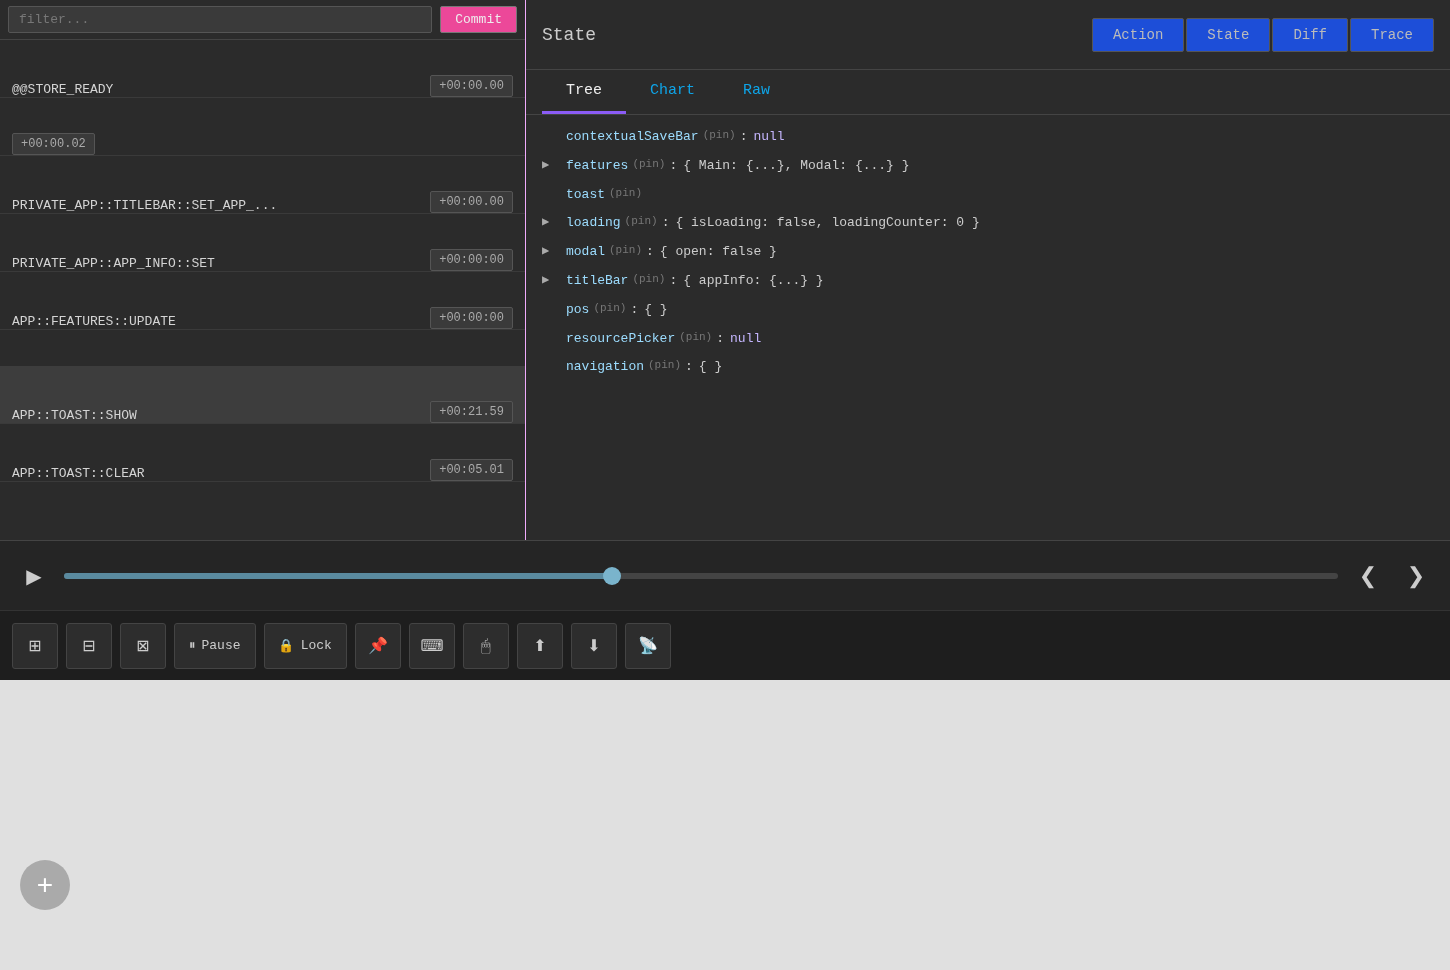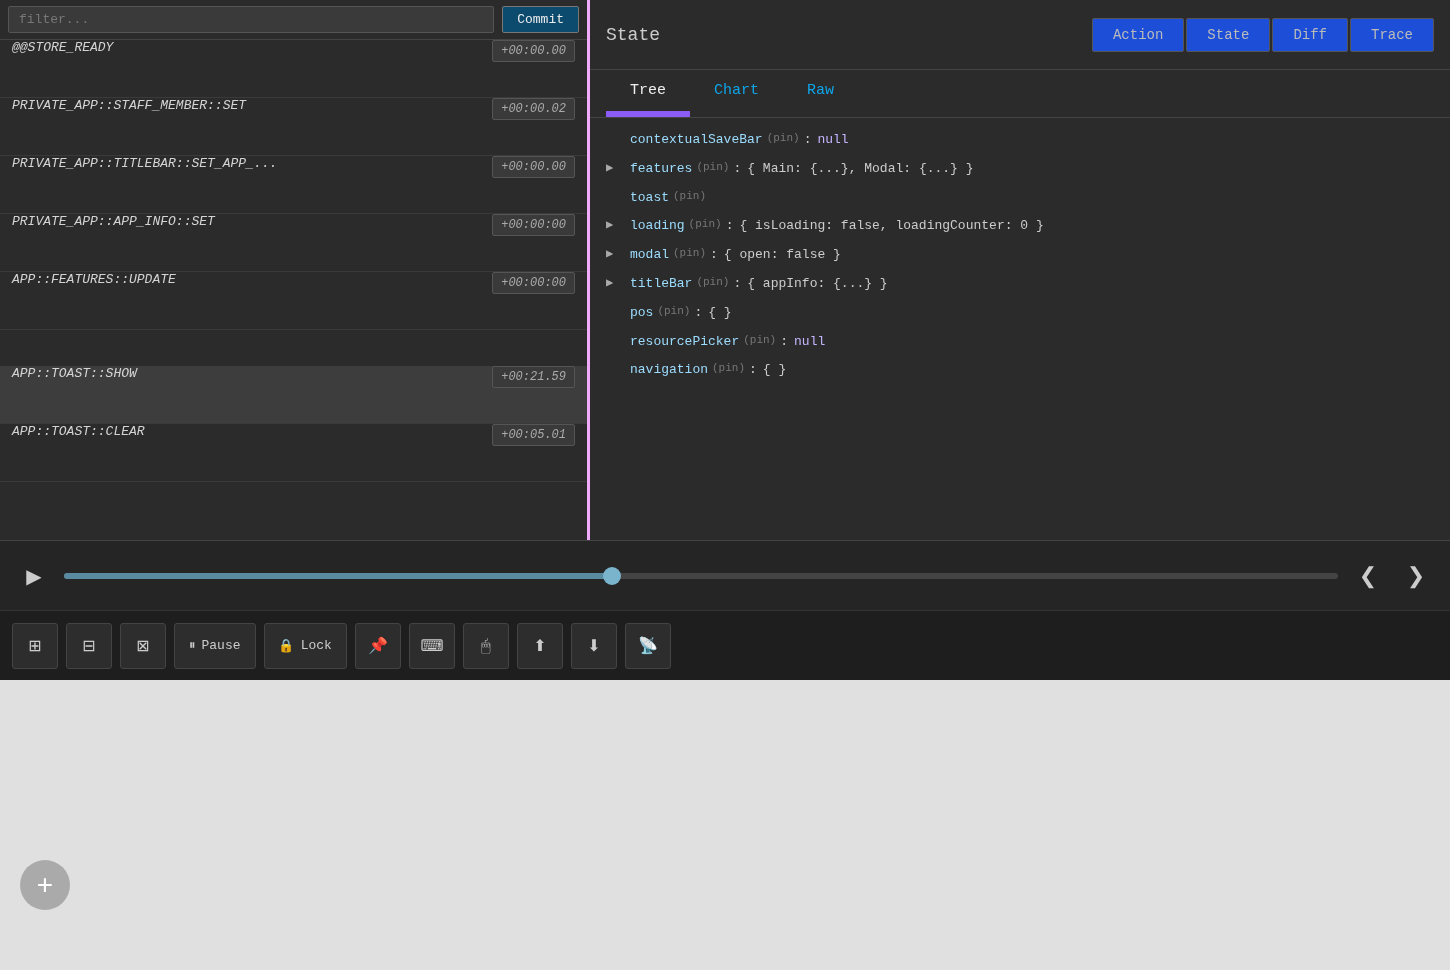--- a/index.html
+++ b/index.html
@@ -26,25 +26,25 @@
 
     
     .top-area {
       display: flex;
       flex: 1;
       overflow: hidden;
     }
 
     
     .left-panel {
-      width: 590px;
+      width: 526px;
       background: #2b2b2b;
       display: flex;
       flex-direction: column;
-      border-right: 3px solid #f0abfc;
+      border-right: 1px solid #f0abfc;
       flex-shrink: 0;
     }
 
     .filter-bar {
       display: flex;
       align-items: center;
       padding: 6px 8px;
       background: #2b2b2b;
       border-bottom: 1px solid #444;
       gap: 8px;
@@ -58,46 +58,45 @@
       padding: 5px 10px;
       font-family: inherit;
       font-size: 13px;
       outline: none;
       border-radius: 2px;
     }
 
     .filter-input::placeholder { color: #777; }
 
     .commit-btn {
-      background: #0c4a6e;
+      background: #ec4899;
       color: #eee;
       border: 1px solid #777;
       padding: 5px 14px;
       font-family: inherit;
       font-size: 13px;
       cursor: pointer;
       border-radius: 2px;
       white-space: nowrap;
     }
 
     .action-list {
       flex: 1;
       overflow-y: auto;
     }
 
     .action-item {
       display: flex;
-      align-items: flex-start;
+      align-items: flex-end;
       justify-content: space-between;
       padding: 0 12px;
       height: 58px;
       border-bottom: 1px solid #3a3a3a;
       cursor: pointer;
       color: #ccc;
-      font-style: italic;
     }
     .action-item.selected { background: #3d3d3d; margin-top: 36px; }
 
     .action-name {
       font-size: 13px;
       color: #d4d4d4;
       flex: 1;
     }
 
     .action-time {
@@ -159,21 +158,21 @@
 
     .sub-tab {
       padding: 12px 24px;
       color: #0ea5e9;
       font-size: 15px;
       cursor: pointer;
       border-bottom: 2px solid transparent;
     }
     .sub-tab.active {
       color: #eee;
-      border-bottom: 6px solid #8b5cf6;
+      border-bottom: 3px solid #8b5cf6;
     }
 
     .state-content {
       flex: 1;
       overflow-y: auto;
       padding: 8px 16px;
       background: #2b2b2b;
     }
 
     .state-line {
@@ -359,21 +358,20 @@
         <button class="commit-btn">Commit</button>
       </div>
 
       <div class="action-list" id="action-list">
 
       <div class="action-item">
     <span class="action-name">@@STORE_READY</span>
     <span class="action-time">+00:00.00</span>
   </div>
           <div class="action-item">
-    <span class="action-name">PRIVATE_APP::STAFF_MEMBER::SET</span>
     <span class="action-time">+00:00.02</span>
   </div>
           <div class="action-item">
     <span class="action-name">PRIVATE_APP::TITLEBAR::SET_APP_...</span>
     <span class="action-time">+00:00.00</span>
   </div>
           <div class="action-item">
     <span class="action-name">PRIVATE_APP::APP_INFO::SET</span>
     <span class="action-time">+00:00:00</span>
   </div>

